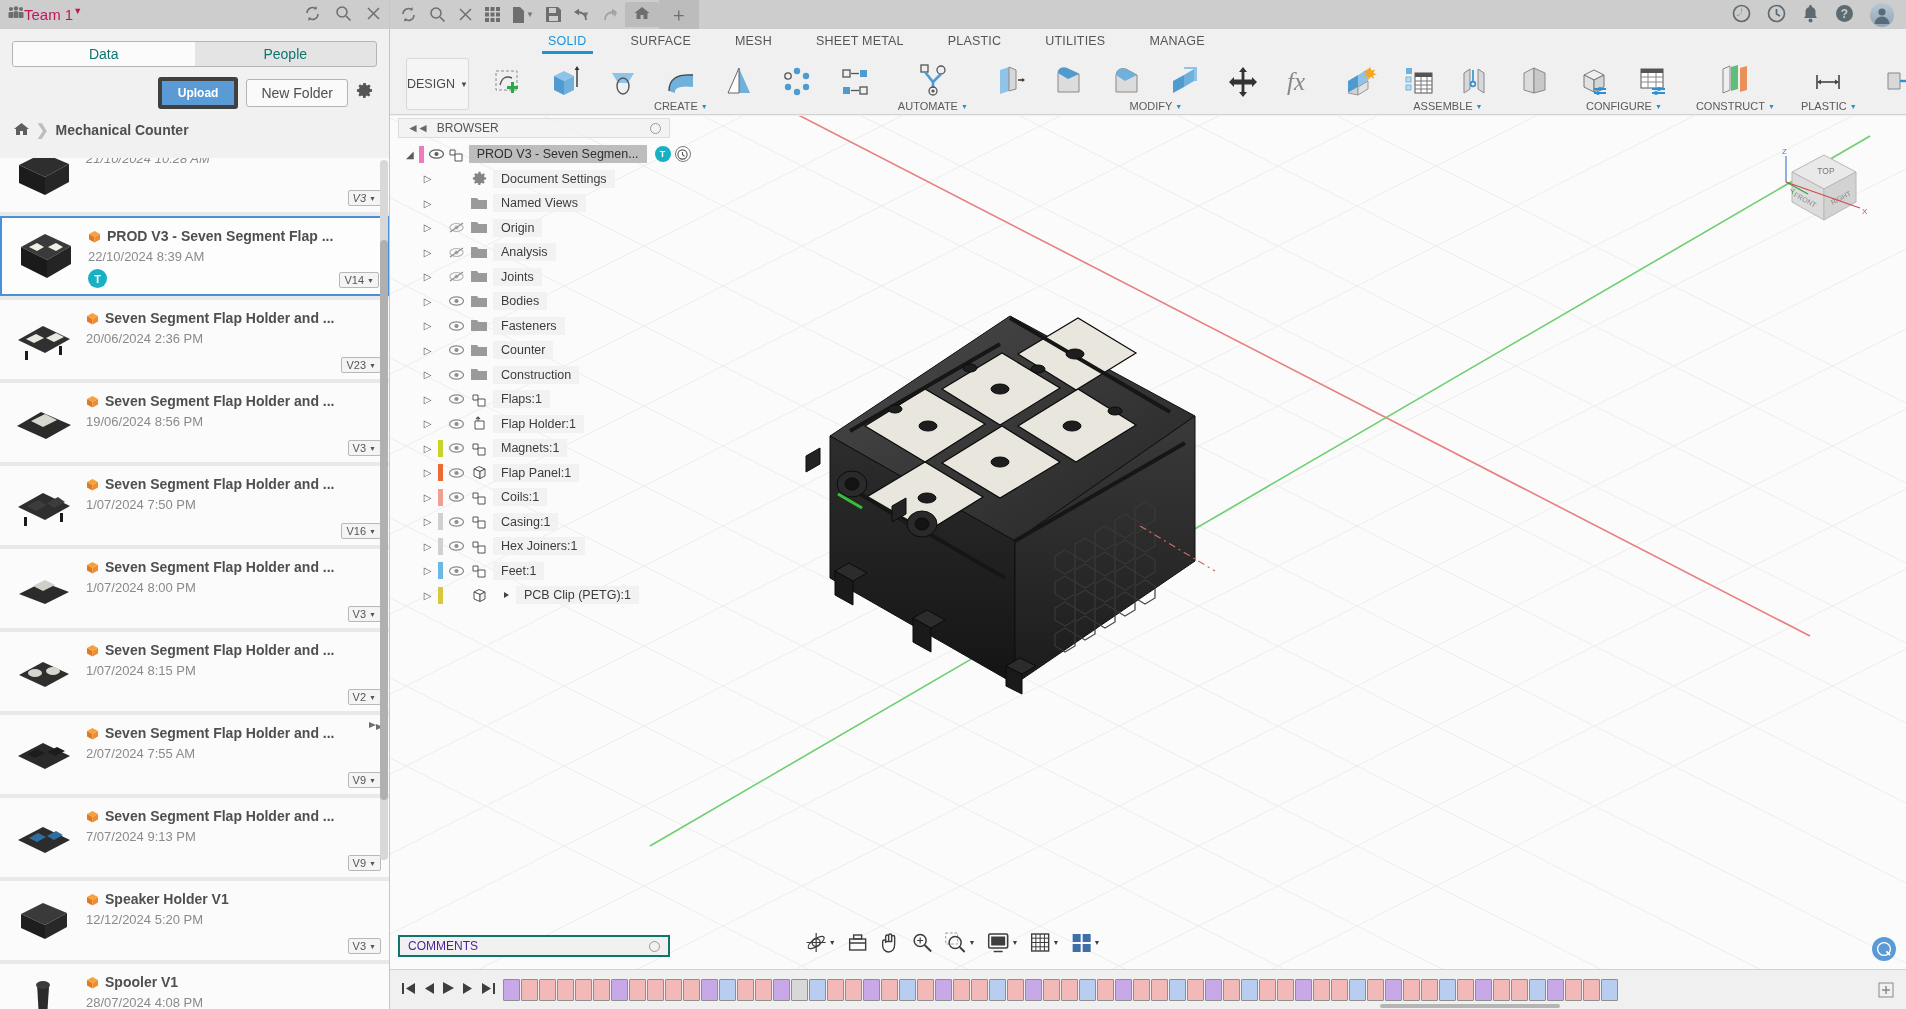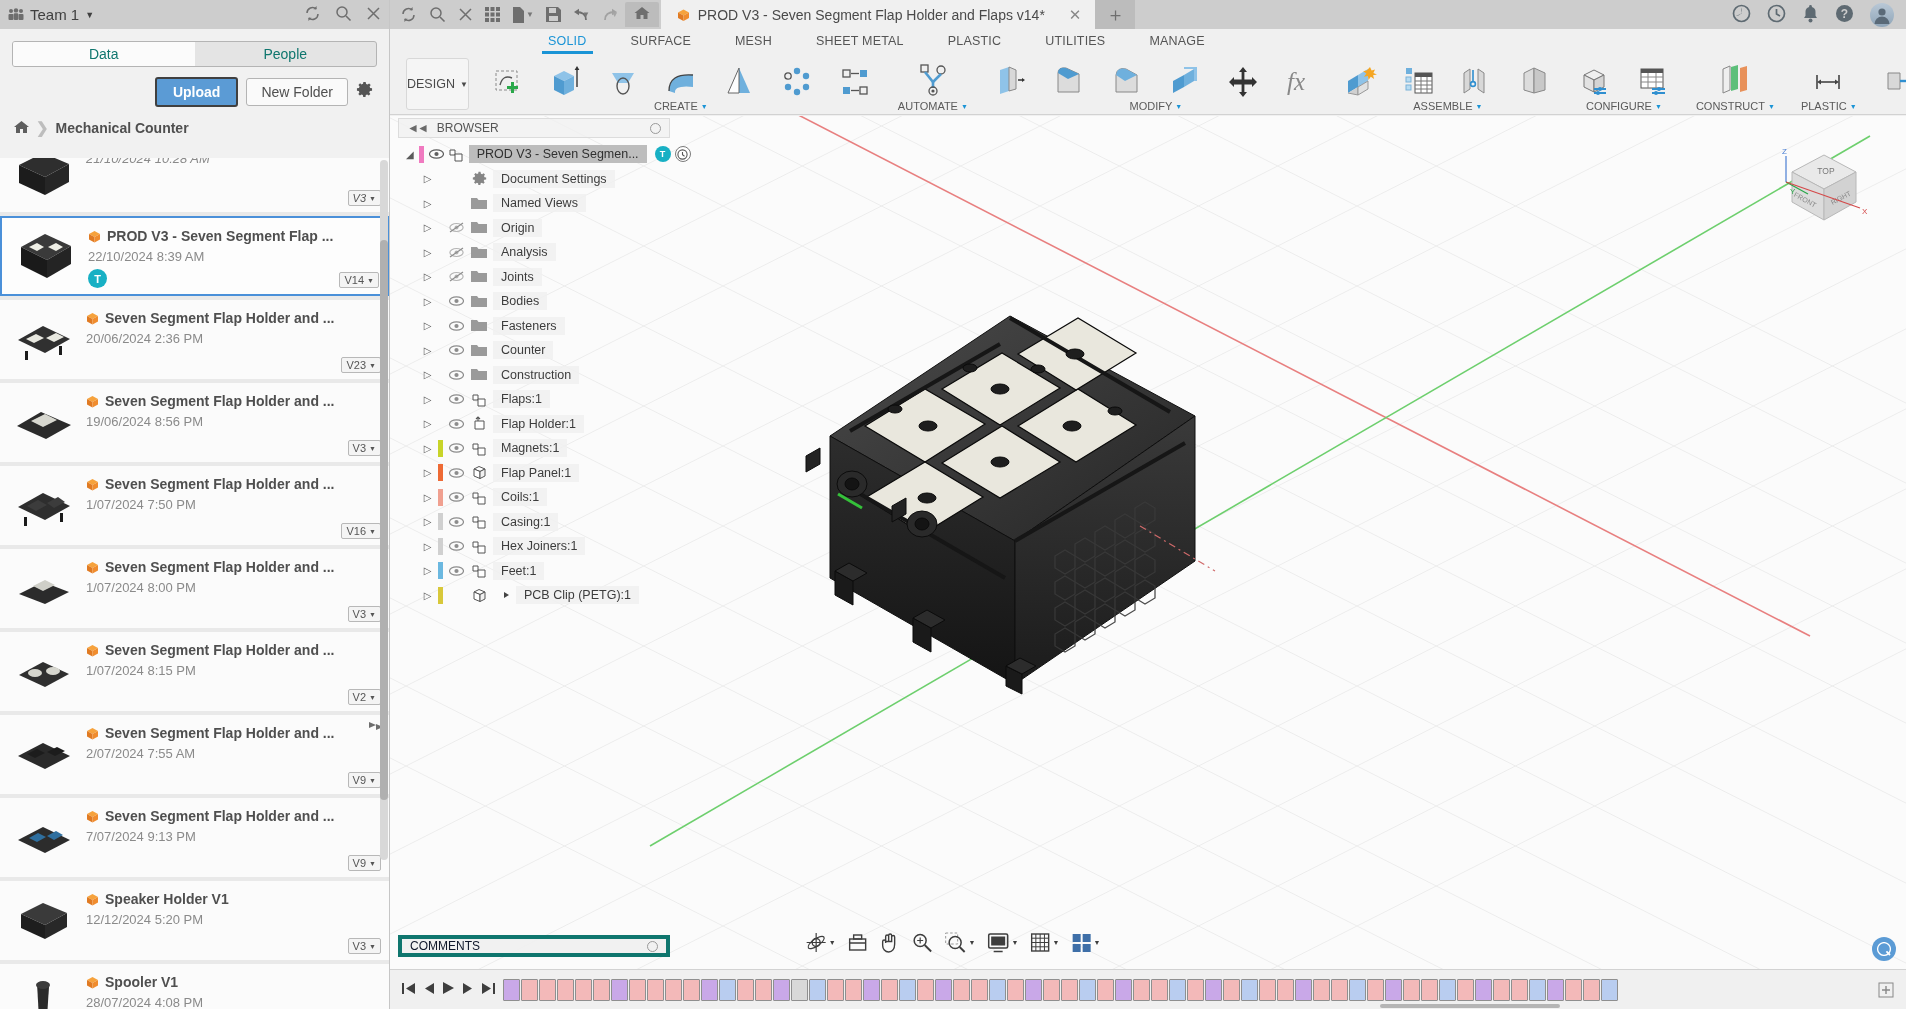--- a/index.html
+++ b/index.html
@@ -6,32 +6,32 @@
   html,body { width:1906px; height:1009px; overflow:hidden;
     font-family:"Liberation Sans", sans-serif; font-size:13px; color:#4a4a4a;
     background:#f0f0f0; }
   #app { position:relative; width:1906px; height:1009px; }
 
   
   #datapanel { position:absolute; left:0; top:0; width:390px; height:1009px;
      background:#f1f1f1; border-right:1px solid #c6c6c6; z-index:5; }
   .dp-header { height:29px; background:#cdcdcd; display:flex; align-items:center;
      padding:0 8px; }
-  .dp-team { display:flex; align-items:center; gap:6px; color:#404040; font-size:15px; }
+  .dp-team { display:flex; align-items:flex-start; color:#be185d; font-size:15px; }
   .dp-hdr-icons { margin-left:auto; display:flex; align-items:center; gap:14px; }
   .dp-hdr-icons .ic { color:#6e6e6e; cursor:pointer; }
   .dp-tabs { margin:12px 12px 0 12px; display:flex; border:1px solid #b4b4b4;
      border-radius:3px; overflow:hidden; height:26px; background:#e4e4e4; }
   .dp-tab { flex:1; display:flex; align-items:center; justify-content:center;
      font-size:14px; color:#0f766e; cursor:pointer; }
   .dp-tab.active { background:#fbfbfb; }
   .dp-actions { display:flex; align-items:center; justify-content:flex-end;
      gap:8px; padding:10px 12px 8px 0; }
-  .btn-upload { background:#5b9bd5; color:#fff; font-weight:bold; font-size:14px;
-     border:2px solid #404040; border-radius:3px; padding:5px 16px; cursor:pointer; }
+  .btn-upload { background:#5b9bd5; color:#fff; font-weight:bold; font-size:12px;
+     border:4px solid #404040; border-radius:3px; padding:5px 16px; cursor:pointer; }
   .btn-newfolder { background:#fafafa; color:#4f4f4f; font-size:14px;
      border:1px solid #b4b4b4; border-radius:3px; padding:5px 14px; cursor:pointer; }
   .gear-btn { color:#555; font-size:17px; cursor:pointer; margin-right:4px;}
   .dp-crumb { display:flex; align-items:center; gap:7px; padding:4px 0 6px 14px;
      font-size:14px; color:#4f4f4f; font-weight:bold; }
   .crumb-sep { color:#bdbdbd; font-size:15px; }
   .dp-list { position:absolute; top:158px; left:0; right:0; bottom:0; overflow:hidden;
      background:#e9e9e9; }
   .dp-item { display:flex; position:relative; background:#fbfbfb; margin:0 0 4px 0;
      min-height:79px; padding:6px 10px 6px 12px; cursor:pointer; }
@@ -128,22 +128,22 @@
   .tr.root { padding-left:8px; }
   .root-badges { display:flex; gap:4px; margin-left:3px; }
   .bdg { width:16px;height:16px;border-radius:50%; display:flex;align-items:center;
      justify-content:center; font-size:9px; color:#fff; background:#18b0c4;
      font-weight:bold; }
   .bdg.gray { background:#fff; border:1px solid #7a7a7a; color:#555; }
   .tr.indent2 { padding-left:24px; }
 
   
   #comments { position:absolute; left:398px; bottom:52px; width:272px; height:22px;
-     background:rgba(240,240,240,.9); border:4px solid #0f766e; display:flex;
-     align-items:center; padding:0 8px; font-size:12px; color:#0f172a; z-index:3; }
+     background:rgba(240,240,240,.9); border:2px solid #0f766e; display:flex;
+     align-items:center; padding:0 8px; font-size:12px; color:#4c1d95; z-index:3; }
   #comments .dot { margin-left:auto; width:11px;height:11px;border-radius:50%;
      border:1px solid #9a9a9a; }
 
   
   #viewcube { position:absolute; right:36px; top:26px; width:92px; height:92px; }
 
   
   #navbar { position:absolute; left:50%; transform:translateX(-50%); bottom:52px;
      display:flex; align-items:center; gap:12px; padding:4px 8px; z-index:4; }
   #navbar .nv { display:flex; align-items:center; gap:2px; cursor:pointer;
@@ -577,29 +577,20 @@
             <path d="M3 12C3 6 7 4 13 4" stroke="#6e6e6e" stroke-width="1.8" fill="none"></path>
             <path fill="#6e6e6e" d="M15 4l-5-3.2v6.4z"></path>
           </svg>
           <span class="dd">▼</span>
         </span>
     </div>
     <div class="home-btn">
       <svg width="16" height="14" viewBox="0 0 15 14">
           <path fill="#6e6e6e" d="M7.5 1L0 7h2v6h4V9h3v4h4V7h2z"></path>
         </svg>
-    </div>
-    <div class="doc-tab">
-      <svg class="cube" style="width:14px;height:14px" viewBox="0 0 13 13">
-          <path d="M1 4 L6.5 1 L12 4 L6.5 7 Z" fill="#f6a23c"></path>
-          <path d="M1 4 L1 9.5 L6.5 12.5 L6.5 7 Z" fill="#e07a22"></path>
-          <path d="M6.5 7 L6.5 12.5 L12 9.5 L12 4 Z" fill="#f08c2e"></path>
-        </svg>
-      <span>PROD V3 - Seven Segment Flap Holder and Flaps v14*</span>
-      <span class="close">✕</span>
     </div>
     <div class="plus-tab">＋</div>
     <div class="rt-icons">
       <span><svg width="19" height="19" viewBox="0 0 19 19">
             <circle cx="9.5" cy="9.5" r="8" fill="none" stroke="#5e6a72" stroke-width="1.7"></circle>
             <path d="M9.5 9.5 L9.5 3.5 A6 6 0 013.9 12" fill="#5e6a72"></path>
           </svg></span>
       <span><svg width="19" height="19" viewBox="0 0 19 19">
             <circle cx="9.5" cy="9.5" r="8" fill="none" stroke="#5e6a72" stroke-width="1.7"></circle>
             <path d="M9.5 5v5l3.5 2" stroke="#5e6a72" stroke-width="1.7" fill="none"></path>

